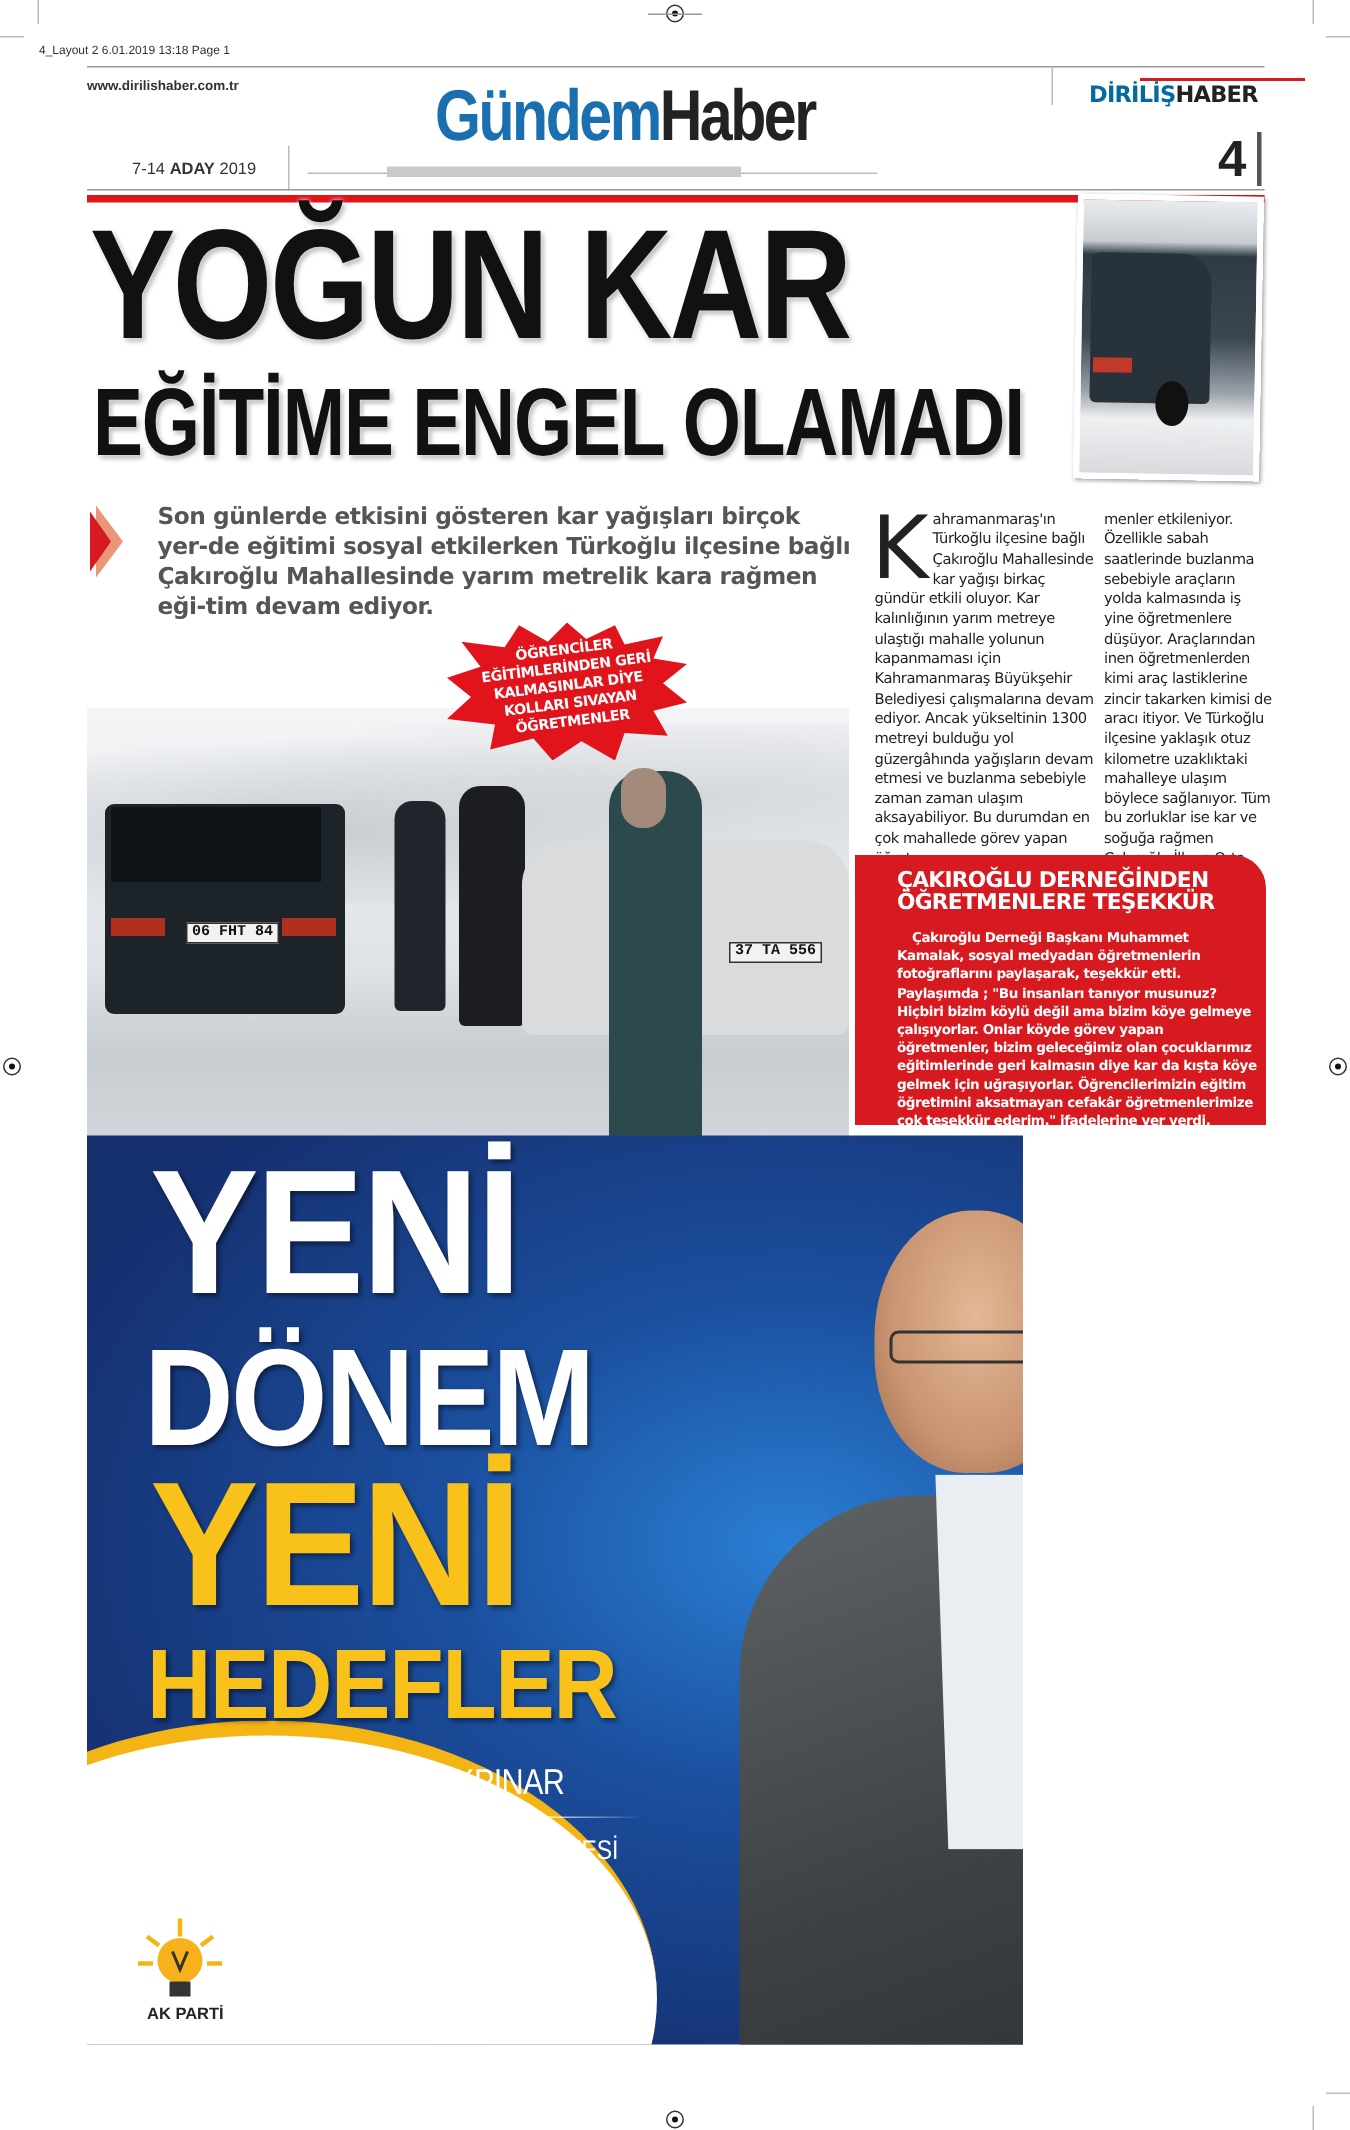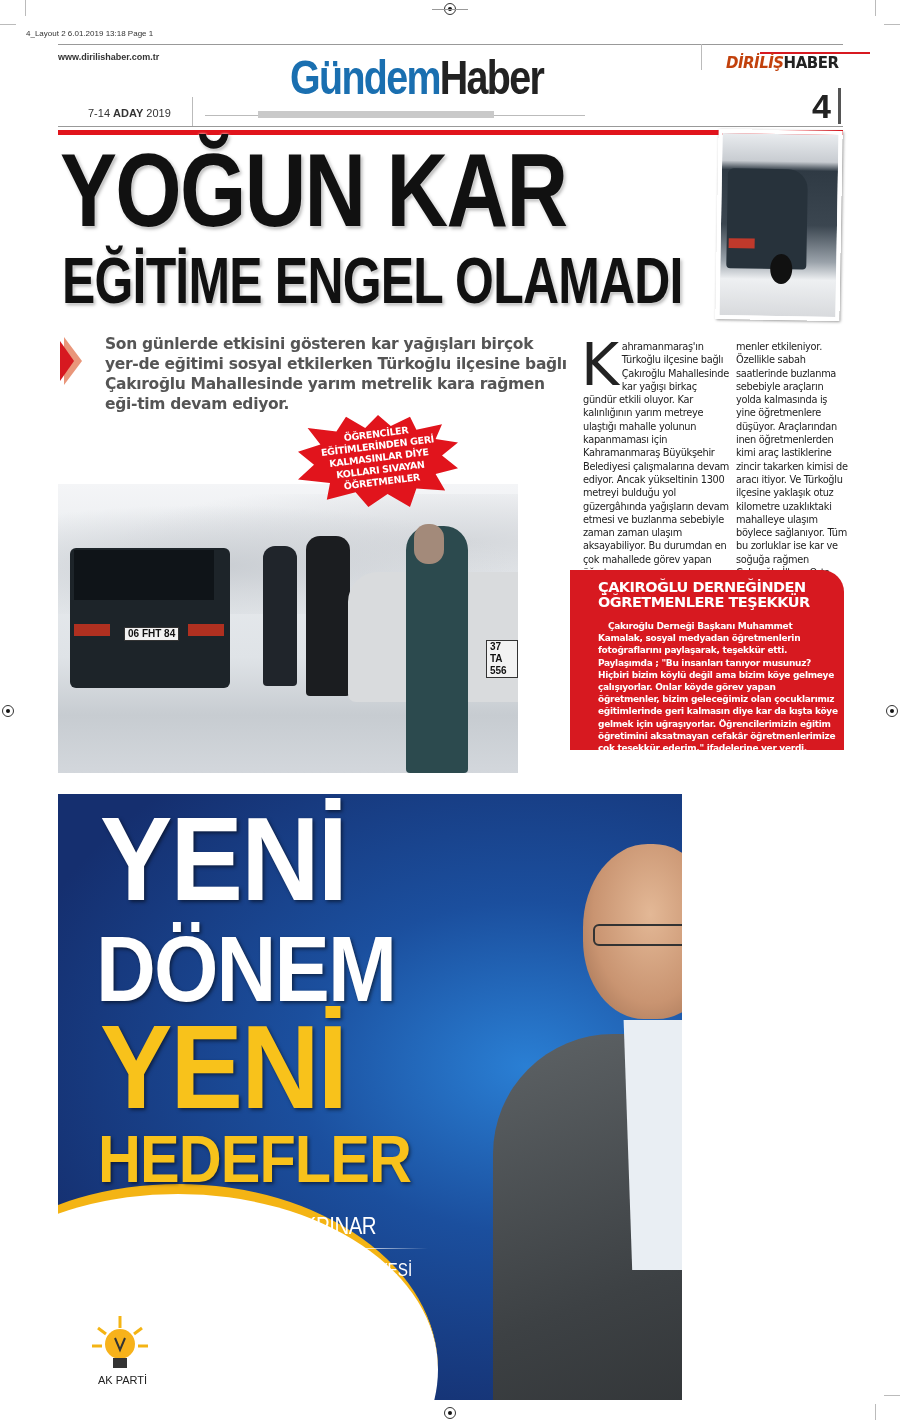--- a/index.html
+++ b/index.html
@@ -15,37 +15,37 @@
   .brand{left:290px;top:50px;font-family:"Liberation Sans",sans-serif;font-weight:bold;font-size:48px;letter-spacing:-2px;line-height:56px;transform:scaleX(0.82);transform-origin:left top;}
   .brand .g{color:#1a6fb0;}
   .brand .h{color:#222;}
   .graybar{left:258px;top:111px;width:236px;height:7px;background:#c9c9c9;}
   .grayline{left:205px;top:115px;width:380px;height:1px;background:#bbb;}
   .date{left:88px;top:107px;font-size:11px;color:#333;}
   .date b{font-weight:bold;}
   .vsep1{left:192px;top:97px;width:1px;height:30px;background:#bbb;}
   .vsep2{left:701px;top:44px;width:1px;height:26px;background:#bbb;}
   .dirilis{left:726px;top:54px;font-weight:bold;font-size:15px;font-family:"DejaVu Sans",sans-serif;letter-spacing:-0.5px;}
-  .dirilis .r{color:#c2410c;font-style:italic;}
+  .dirilis .r{color:#0369a1;}
   .dirilis .k{color:#222;}
   .dirilis-over{left:760px;top:52px;width:110px;height:2px;background:#d71920;}
   .pagenum{left:812px;top:88px;font-size:34px;font-weight:bold;color:#222;line-height:36px;}
   .pagebar{left:838px;top:88px;width:3px;height:36px;background:#555;}
   .botline{left:58px;top:126px;width:785px;height:1px;background:#999;}
   .redline{left:58px;top:130px;width:785px;height:5px;background:#e1141c;}
   .hl1{left:60px;top:138px;font-family:"Liberation Sans",sans-serif;font-weight:bold;font-size:104px;line-height:104px;color:#111;letter-spacing:-2px;transform:scaleX(0.82);transform-origin:left top;text-shadow:0 0 3px #fff,2px 2px 4px rgba(0,0,0,.35);}
   .hl2{left:62px;top:246px;font-family:"Liberation Sans",sans-serif;font-weight:bold;font-size:64px;line-height:70px;color:#111;letter-spacing:-1px;transform:scaleX(0.78);transform-origin:left top;text-shadow:0 0 3px #fff,2px 2px 4px rgba(0,0,0,.35);}
   .sidephoto{left:717px;top:130px;width:124px;height:190px;background:linear-gradient(180deg,#e9ecef 0%,#c8ccd1 15%,#2f3a44 20%,#3b4650 50%,#9aa2aa 70%,#eef0f2 80%,#d8dadd 100%);box-shadow:1px 1px 3px rgba(0,0,0,.4);transform:rotate(1deg);border:4px solid #fff;box-sizing:border-box;}
   .sidephoto .car{position:absolute;left:6px;top:35px;width:80px;height:100px;background:#27323b;border-radius:6px 20px 4px 4px;}
   .sidephoto .tl{position:absolute;left:8px;top:105px;width:26px;height:10px;background:#c0392b;}
   .sidephoto .tire{position:absolute;left:50px;top:120px;width:22px;height:30px;border-radius:50%;background:#111;}
   .arrow{left:64px;top:337px;width:0;height:0;border-top:24px solid transparent;border-bottom:24px solid transparent;border-left:18px solid #e9967a;}
   .arrow2{left:60px;top:341px;width:0;height:0;border-top:20px solid transparent;border-bottom:20px solid transparent;border-left:14px solid #d71920;}
   .lede{left:105px;top:334px;width:462px;font-size:15.5px;font-weight:bold;line-height:20px;color:#555;font-family:"DejaVu Sans",sans-serif;letter-spacing:-0.3px;}
-  .photo{left:58px;top:484px;width:460px;height:289px;overflow:hidden;background:linear-gradient(180deg,#f4f5f7 0%,#e9ecef 25%,#dfe3e7 60%,#c7ccd1 80%,#d3d7dc 100%);}
+  .photo{left:58px;top:472px;width:508px;height:289px;overflow:hidden;background:linear-gradient(180deg,#f4f5f7 0%,#e9ecef 25%,#dfe3e7 60%,#c7ccd1 80%,#d3d7dc 100%);font-family:Liberation Mono, monospace;}
   .photo .hill{position:absolute;left:0;top:10px;width:508px;height:120px;background:radial-gradient(ellipse at 30% 60%,#c9cdd2 0%,transparent 60%),radial-gradient(ellipse at 80% 40%,#d5d8dc 0%,transparent 60%);}
   .photo .car1{position:absolute;left:12px;top:64px;width:160px;height:140px;background:#1d2429;border-radius:6px;}
   .photo .trunk{position:absolute;left:16px;top:66px;width:140px;height:50px;background:#0f1418;}
   .photo .tl1{position:absolute;left:16px;top:140px;width:36px;height:12px;background:#b03020;}
   .photo .tl2{position:absolute;left:130px;top:140px;width:36px;height:12px;background:#b03020;}
   .photo .plate{position:absolute;background:#f2f2f2;border:1px solid #333;font-size:10px;font-weight:bold;color:#111;padding:0 3px;line-height:12px;}
   .photo .p1{left:66px;top:143px;}
   .photo .p2{left:428px;top:156px;}
   .photo .car2{position:absolute;left:290px;top:88px;width:218px;height:130px;background:#d9dbdd;border-radius:30px 30px 8px 8px;}
   .photo .person1{position:absolute;left:248px;top:52px;width:44px;height:160px;background:#1b1d20;border-radius:14px 14px 4px 4px;}
@@ -54,32 +54,32 @@
   .photo .scarf{position:absolute;left:356px;top:40px;width:30px;height:40px;background:#a38a7a;border-radius:14px;}
   .starburst{left:298px;top:415px;width:160px;height:92px;background:#e1141c;clip-path:polygon(50% 0%,58% 12%,70% 2%,74% 16%,90% 10%,86% 26%,100% 30%,90% 44%,100% 58%,86% 64%,92% 82%,74% 80%,70% 100%,56% 86%,44% 100%,36% 84%,18% 92%,20% 74%,0% 70%,10% 54%,0% 40%,14% 32%,6% 14%,24% 18%,30% 2%,42% 14%);}
   .burst-text{left:314px;top:428px;width:130px;font-size:9.5px;font-weight:bold;color:#fff;text-align:center;line-height:12px;font-family:"DejaVu Sans",sans-serif;transform:rotate(-7deg);letter-spacing:-0.3px;}
   .col{font-size:9.8px;line-height:13.3px;color:#222;font-family:"DejaVu Sans",sans-serif;letter-spacing:-0.3px;}
   .col1{left:583px;top:340px;width:148px;}
   .col2{left:736px;top:340px;width:113px;}
   .dropcap{float:left;font-size:58px;line-height:50px;margin:0 3px 0 -2px;color:#222;font-family:"DejaVu Sans",sans-serif;font-weight:normal;}
   .redbox{left:570px;top:570px;width:274px;height:180px;background:#d71920;border-radius:0 22px 0 0;}
   .rb-title{left:598px;top:580px;width:240px;font-size:14.5px;font-weight:bold;color:#fff;line-height:15px;font-family:"DejaVu Sans",sans-serif;letter-spacing:-0.5px;}
   .rb-body{left:598px;top:620px;width:240px;font-size:9px;font-weight:bold;color:#fff;line-height:12.2px;font-family:"DejaVu Sans",sans-serif;letter-spacing:-0.3px;text-indent:10px;}
-  .ad{left:58px;top:794px;width:624px;height:606px;overflow:hidden;background:radial-gradient(ellipse at 75% 45%,#2a7fd4 0%,#1b4f9e 35%,#152f6f 80%);}
+  .ad{left:58px;top:757px;width:624px;height:606px;overflow:hidden;background:radial-gradient(ellipse at 75% 45%,#2a7fd4 0%,#1b4f9e 35%,#152f6f 80%);}
   .ad .swoosh{position:absolute;left:-140px;top:390px;width:520px;height:360px;border-radius:50%;background:#fff;border-top:10px solid #f4b414;}
   .ad .y1{position:absolute;left:42px;top:10px;font-size:118px;font-weight:bold;color:#fff;line-height:110px;letter-spacing:-2px;transform:scaleX(0.92);transform-origin:left top;text-shadow:2px 2px 4px rgba(0,0,0,.5);font-family:"Liberation Sans",sans-serif;}
   .ad .y2{position:absolute;left:38px;top:130px;font-size:92px;font-weight:bold;color:#fff;line-height:90px;letter-spacing:-2px;transform:scaleX(0.9);transform-origin:left top;text-shadow:2px 2px 4px rgba(0,0,0,.5);font-family:"Liberation Sans",sans-serif;}
   .ad .y3{position:absolute;left:42px;top:218px;font-size:118px;font-weight:bold;color:#f8c21b;line-height:110px;letter-spacing:-2px;transform:scaleX(0.92);transform-origin:left top;text-shadow:2px 2px 4px rgba(0,0,0,.5);font-family:"Liberation Sans",sans-serif;}
   .ad .y4{position:absolute;left:40px;top:332px;font-size:66px;font-weight:bold;color:#f8c21b;line-height:66px;letter-spacing:-1px;transform:scaleX(0.9);transform-origin:left top;text-shadow:2px 2px 4px rgba(0,0,0,.5);font-family:"Liberation Sans",sans-serif;}
   .ad .name{position:absolute;left:142px;top:418px;font-size:24px;color:#fff;letter-spacing:-0.5px;transform:scaleX(0.85);transform-origin:left top;}
   .ad .nameline{position:absolute;left:110px;top:454px;width:260px;height:1px;background:linear-gradient(90deg,transparent,#fff 30%,#fff 70%,transparent);}
   .ad .org{position:absolute;left:140px;top:466px;font-size:18px;color:#fff;transform:scaleX(0.85);transform-origin:left top;}
   .ad .role{position:absolute;left:148px;top:492px;font-size:17px;font-weight:bold;color:#fff;transform:scaleX(0.85);transform-origin:left top;}
   .ad .logo{position:absolute;left:32px;top:520px;width:60px;height:60px;}
-  .ad .logo-text{position:absolute;left:40px;top:580px;font-size:11px;font-weight:normal;color:#222;}
+  .ad .logo-text{position:absolute;left:40px;top:580px;font-size:11px;font-weight:bold;color:#222;}
   .ad .man{position:absolute;left:415px;top:30px;width:370px;height:576px;}
   .ad .head{position:absolute;left:110px;top:20px;width:135px;height:175px;background:radial-gradient(ellipse at 50% 40%,#e3b896 0%,#c99471 60%,#9a6b4e 100%);border-radius:48% 48% 45% 45%;}
   .ad .glasses{position:absolute;left:120px;top:100px;width:118px;height:22px;border:2px solid #333;border-radius:6px;box-sizing:border-box;}
   .ad .suit{position:absolute;left:20px;top:210px;width:350px;height:380px;background:linear-gradient(160deg,#5e6366 0%,#3d4144 60%,#2f3234 100%);border-radius:120px 140px 0 0;}
   .ad .shirt{position:absolute;left:142px;top:196px;width:86px;height:250px;background:#e9eef3;clip-path:polygon(10% 0%,90% 0%,80% 100%,20% 100%);}
 </style>
 </head>
 <body>
 
 <div class="abs slug">4_Layout 2  6.01.2019  13:18  Page 1</div>

